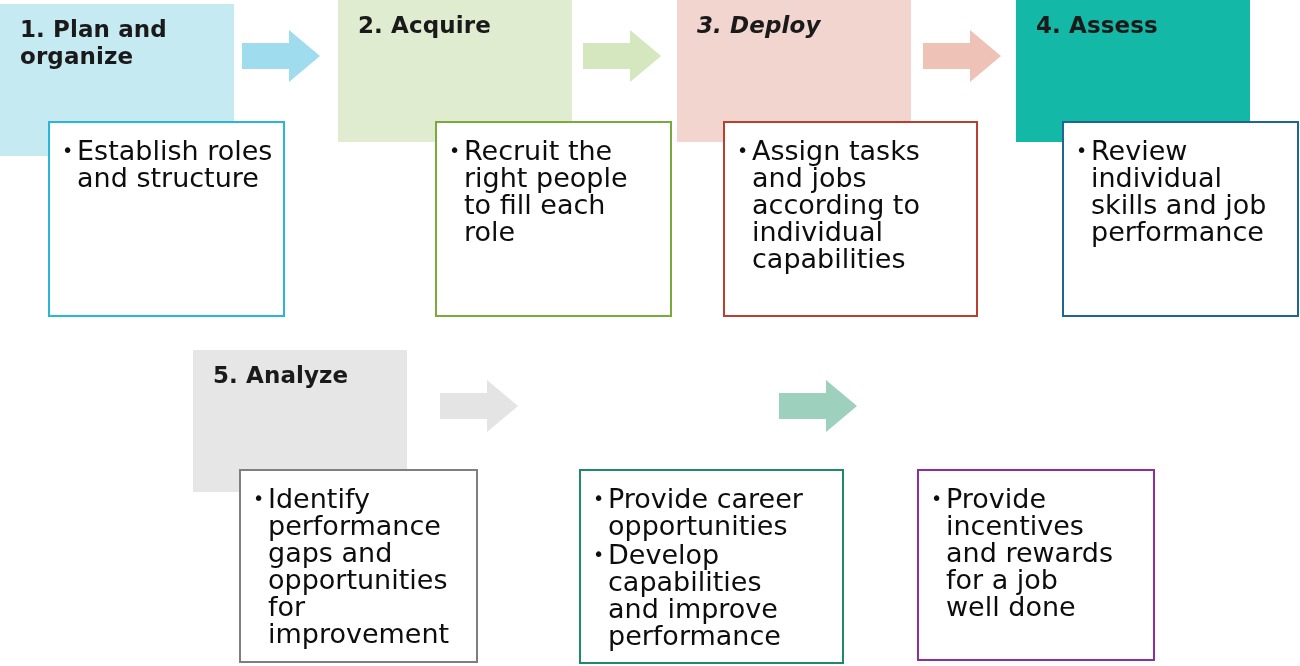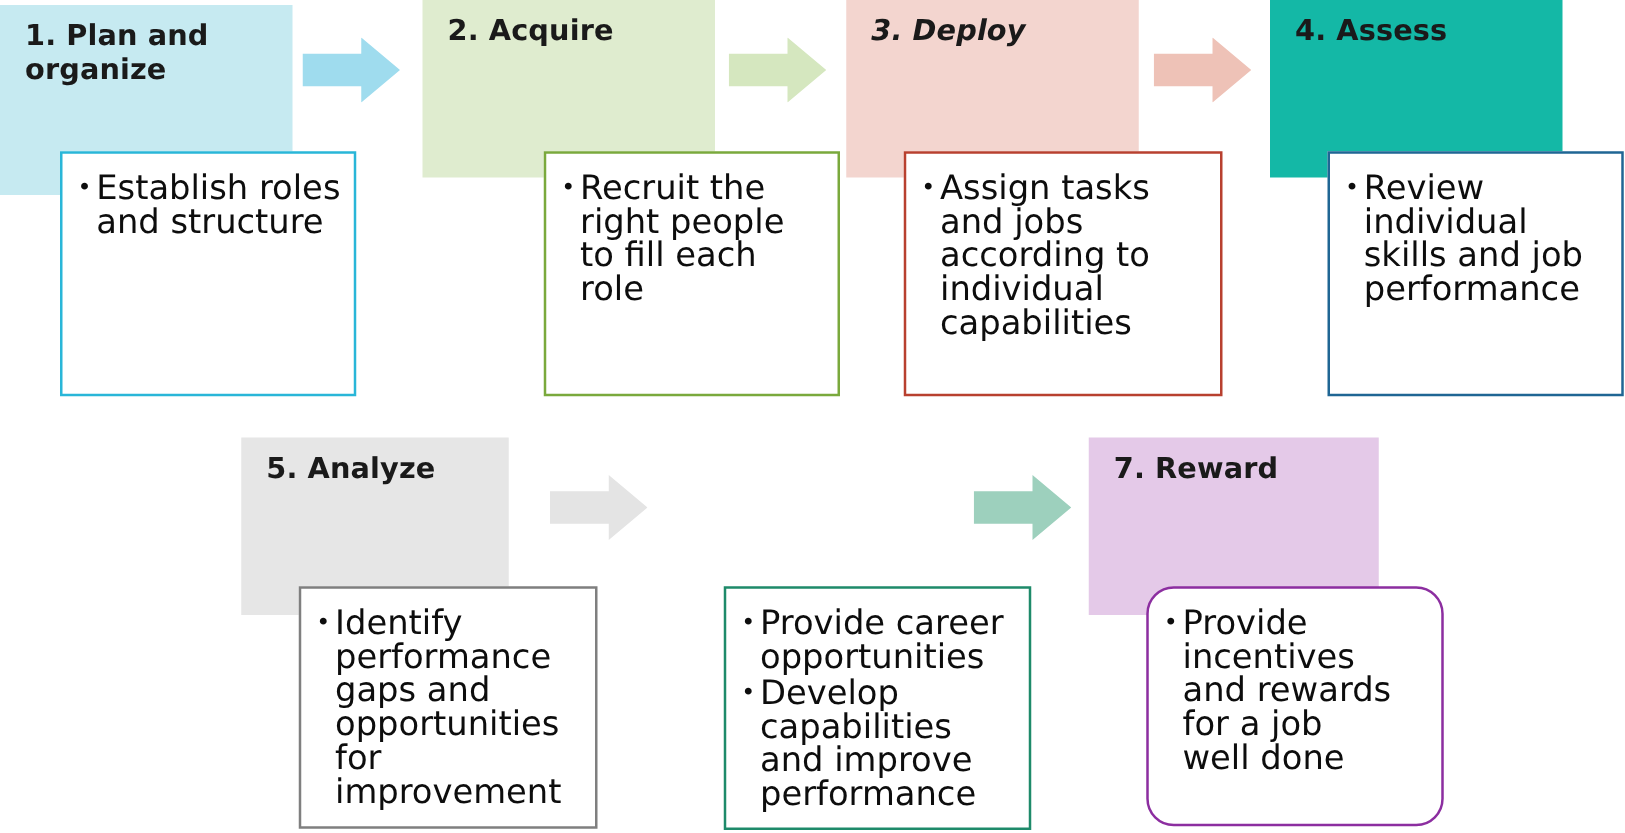--- a/index.html
+++ b/index.html
@@ -143,35 +143,32 @@
 opportunities for
 improvement</li>
     </ul>
   </div>
 
   <div class="arrow" style="left:779px;top:380px;width:78px;height:52px;">
     <svg viewBox="0 0 78 52" preserveAspectRatio="none" aria-hidden="true">
       <polygon points="0,13 47,13 47,0 78,26 47,52 47,39 0,39" fill="#9dd0bd"></polygon>
     </svg>
   </div>
-  <div class="callout" style="left:579px;top:469px;width:246px;height:195px;border-width:2px;border-color:#1e8a6a;">
+  <div class="callout" style="left:579px;top:469px;width:265px;height:195px;border-width:2px;border-color:#1e8a6a;">
     <ul>
       <li>Provide career
 opportunities</li>
       <li>Develop
 capabilities
 and improve
 performance</li>
     </ul>
   </div>
 
-  <div class="block" style="left:871px;top:350px;width:232px;height:142px;background:#e4c9e8;">
-    <div class="title">7. Reward</div>
-  </div>
-  <div class="callout" style="left:917px;top:469px;width:238px;height:192px;border-width:2px;border-color:#8c2ea0;border-radius:22px;">
+  <div class="callout" style="left:917px;top:469px;width:238px;height:192px;border-width:2px;border-color:#8c2ea0;">
     <ul>
       <li>Provide
 incentives
 and rewards
 for a job
 well done</li>
     </ul>
   </div>
 
 </div>

